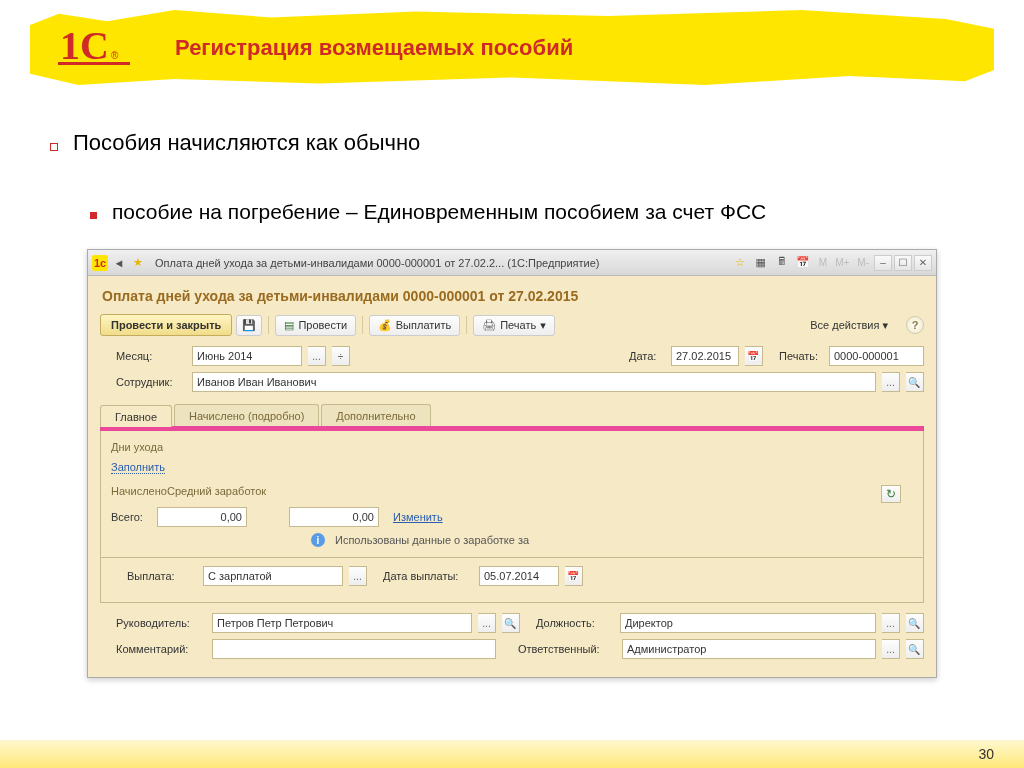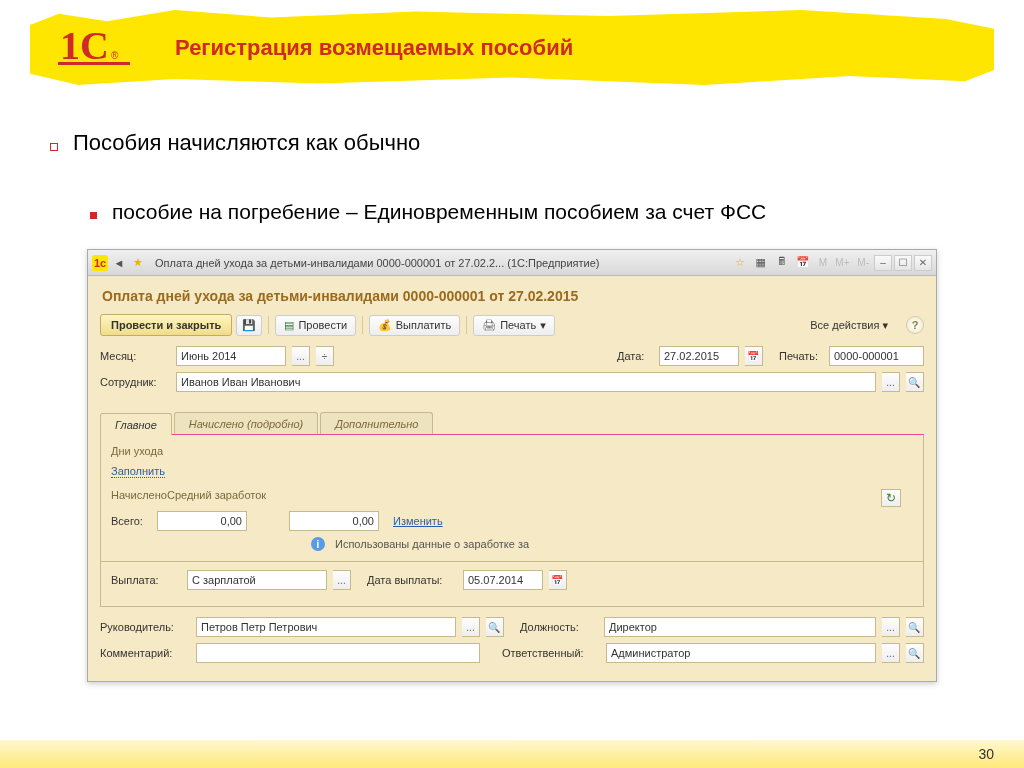--- a/index.html
+++ b/index.html
@@ -48,29 +48,29 @@
   .tbtn-icon { padding:3px 5px; }
   .sep { width:1px; height:18px; background:#d5c89a; margin:0 2px; }
   .toolbar-right { margin-left:auto; display:flex; align-items:center; gap:18px;}
   .link-dd { color:#333; font-size:11px; }
   .help-btn { width:18px; height:18px; border-radius:50%; border:1px solid #cca;
     background:radial-gradient(#fff,#f0e8c5); color:#8a7a3a; font:bold 11px Arial;
     display:inline-flex; align-items:center; justify-content:center; }
   
   .form-body { padding:0 12px 12px; }
   .row { display:flex; align-items:center; gap:6px; margin-bottom:6px; font-size:11px; color:#333;}
-  .lbl { min-width:70px; }
+  .lbl { min-width:70px;margin-left:16px; }
   .input { background:#fff; border:1px solid #c5b98d; height:20px; padding:0 4px; font-size:11px;
     display:inline-flex; align-items:center; }
   .input-btn { width:18px; height:20px; border:1px solid #c5b98d; border-left:none;
     background:linear-gradient(#fdfdfd,#eee); display:inline-flex; align-items:center;
     justify-content:center; font-size:10px; color:#666;}
   .spacer { flex:1; }
   
-  .tabs { display:flex; border-bottom:1px solid #ec4899; margin-top:20px;font-style:italic; }
+  .tabs { display:flex; border-bottom:5px solid #ec4899; margin-top:12px; }
   .tab { padding:5px 14px 4px; font-size:11px; color:#7a6a3a; background:#ede3bf;
     border:1px solid #c5b98d; border-bottom:none; margin-right:2px; border-radius:3px 3px 0 0;}
   .tab.active { background:#f5e9c6; color:#333; position:relative; top:1px; }
   
   .tab-panel { border:1px solid #c5b98d; border-top:none; padding:10px; background:#f5e9c6;}
   .block-lbl { font-size:11px; color:#7a6a3a; margin-bottom:4px; }
   .link { color:#2a5db0; text-decoration:underline; font-size:11px; }
   .link-dotted { color:#2a5db0; border-bottom:1px dotted #2a5db0; text-decoration:none; font-size:11px;margin-top:37px;}
   .section { margin-bottom:10px; }
   .info-icon { width:14px; height:14px; border-radius:50%; background:#5a9be5; color:#fff;
@@ -166,21 +166,21 @@
     </div>
 
     <div class="form-body">
       <div class="row">
         <span class="lbl">Месяц:</span>
         <span class="input" style="width:110px">Июнь 2014</span>
         <span class="input-btn">...</span>
         <span class="input-btn">÷</span>
         <span class="spacer"></span>
         <span class="lbl" style="min-width:36px">Дата:</span>
-        <span class="input" style="width:80px">27.02.2015</span>
+        <span class="input" style="width:68px">27.02.2015</span>
         <span class="input-btn">📅</span>
         <span class="lbl" style="min-width:44px;margin-left:10px">Печать:</span>
         <span class="input" style="width:95px">0000-000001</span>
       </div>
       <div class="row">
         <span class="lbl">Сотрудник:</span>
         <span class="input" style="flex:1">Иванов Иван Иванович</span>
         <span class="input-btn">...</span>
         <span class="input-btn mag">🔍</span>
       </div>

